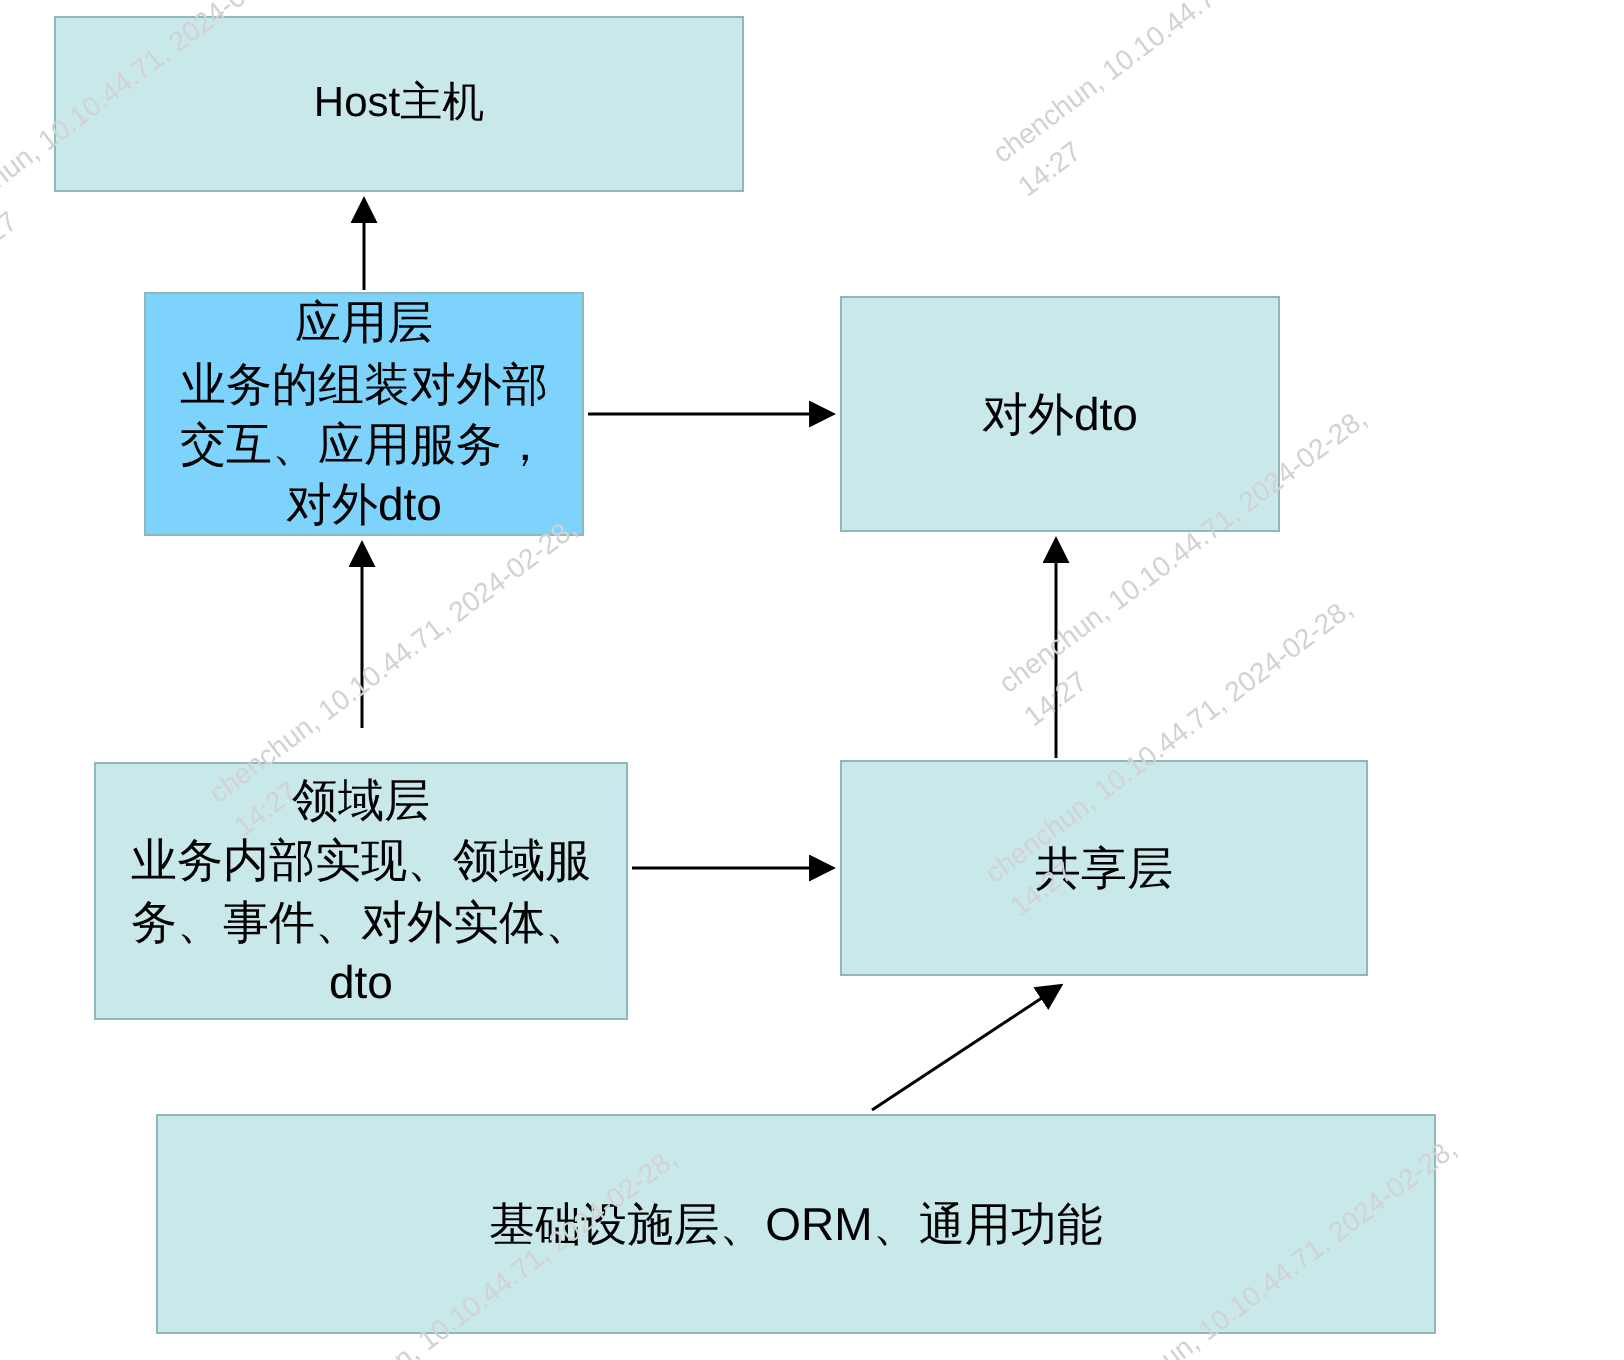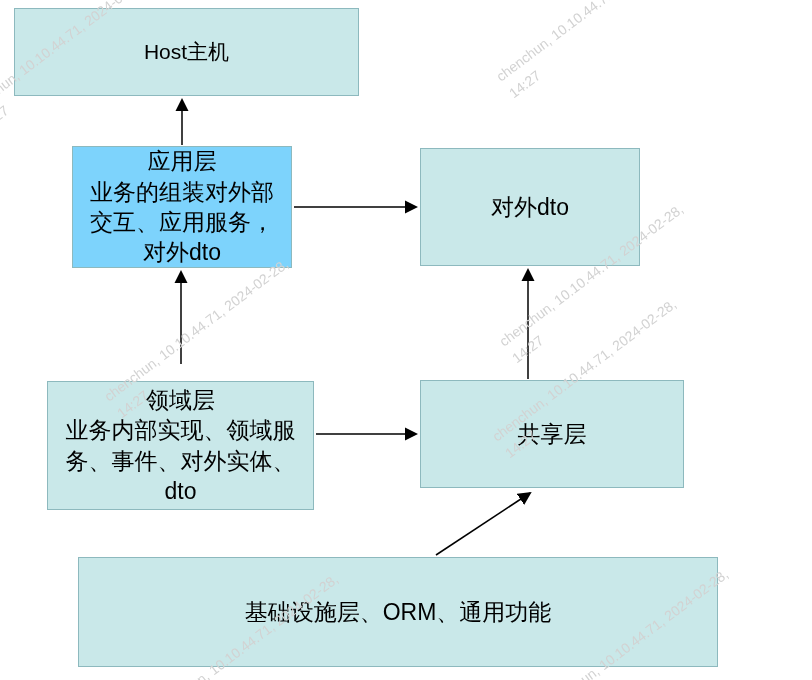--- a/index.html
+++ b/index.html
@@ -54,21 +54,21 @@
     z-index: 3;
     pointer-events: none;
     line-height: 1.5;
   }
 </style>
 </head>
 <body>
 
 <div class="canvas">
 
-  <div class="node" style="left: 14px; top: 8px; width: 345px; height: 88px; font-size: 21px; background: rgb(201, 232, 233); border-color: rgb(141, 185, 190);">Host主机</div>
+  <div class="node" style="left: 27px; top: 8px; width: 345px; height: 88px; font-size: 21px; background: rgb(201, 232, 233); border-color: rgb(141, 185, 190);">Host主机</div>
 
   <div class="node" style="left: 72px; top: 146px; width: 220px; height: 122px; background: #7dd3fc; border-color: rgb(141, 185, 190);">应用层
 业务的组装对外部
 交互、应用服务，
 对外dto</div>
 
   <div class="node" style="left: 420px; top: 148px; width: 220px; height: 118px; background: rgb(201, 232, 233); border-color: rgb(141, 185, 190);">对外dto</div>
 
   <div class="node" style="left: 47px; top: 365px; width: 267px; height: 129px; background: rgb(201, 232, 233); border-color: rgb(141, 185, 190); margin-top: 16px;">领域层
 业务内部实现、领域服

